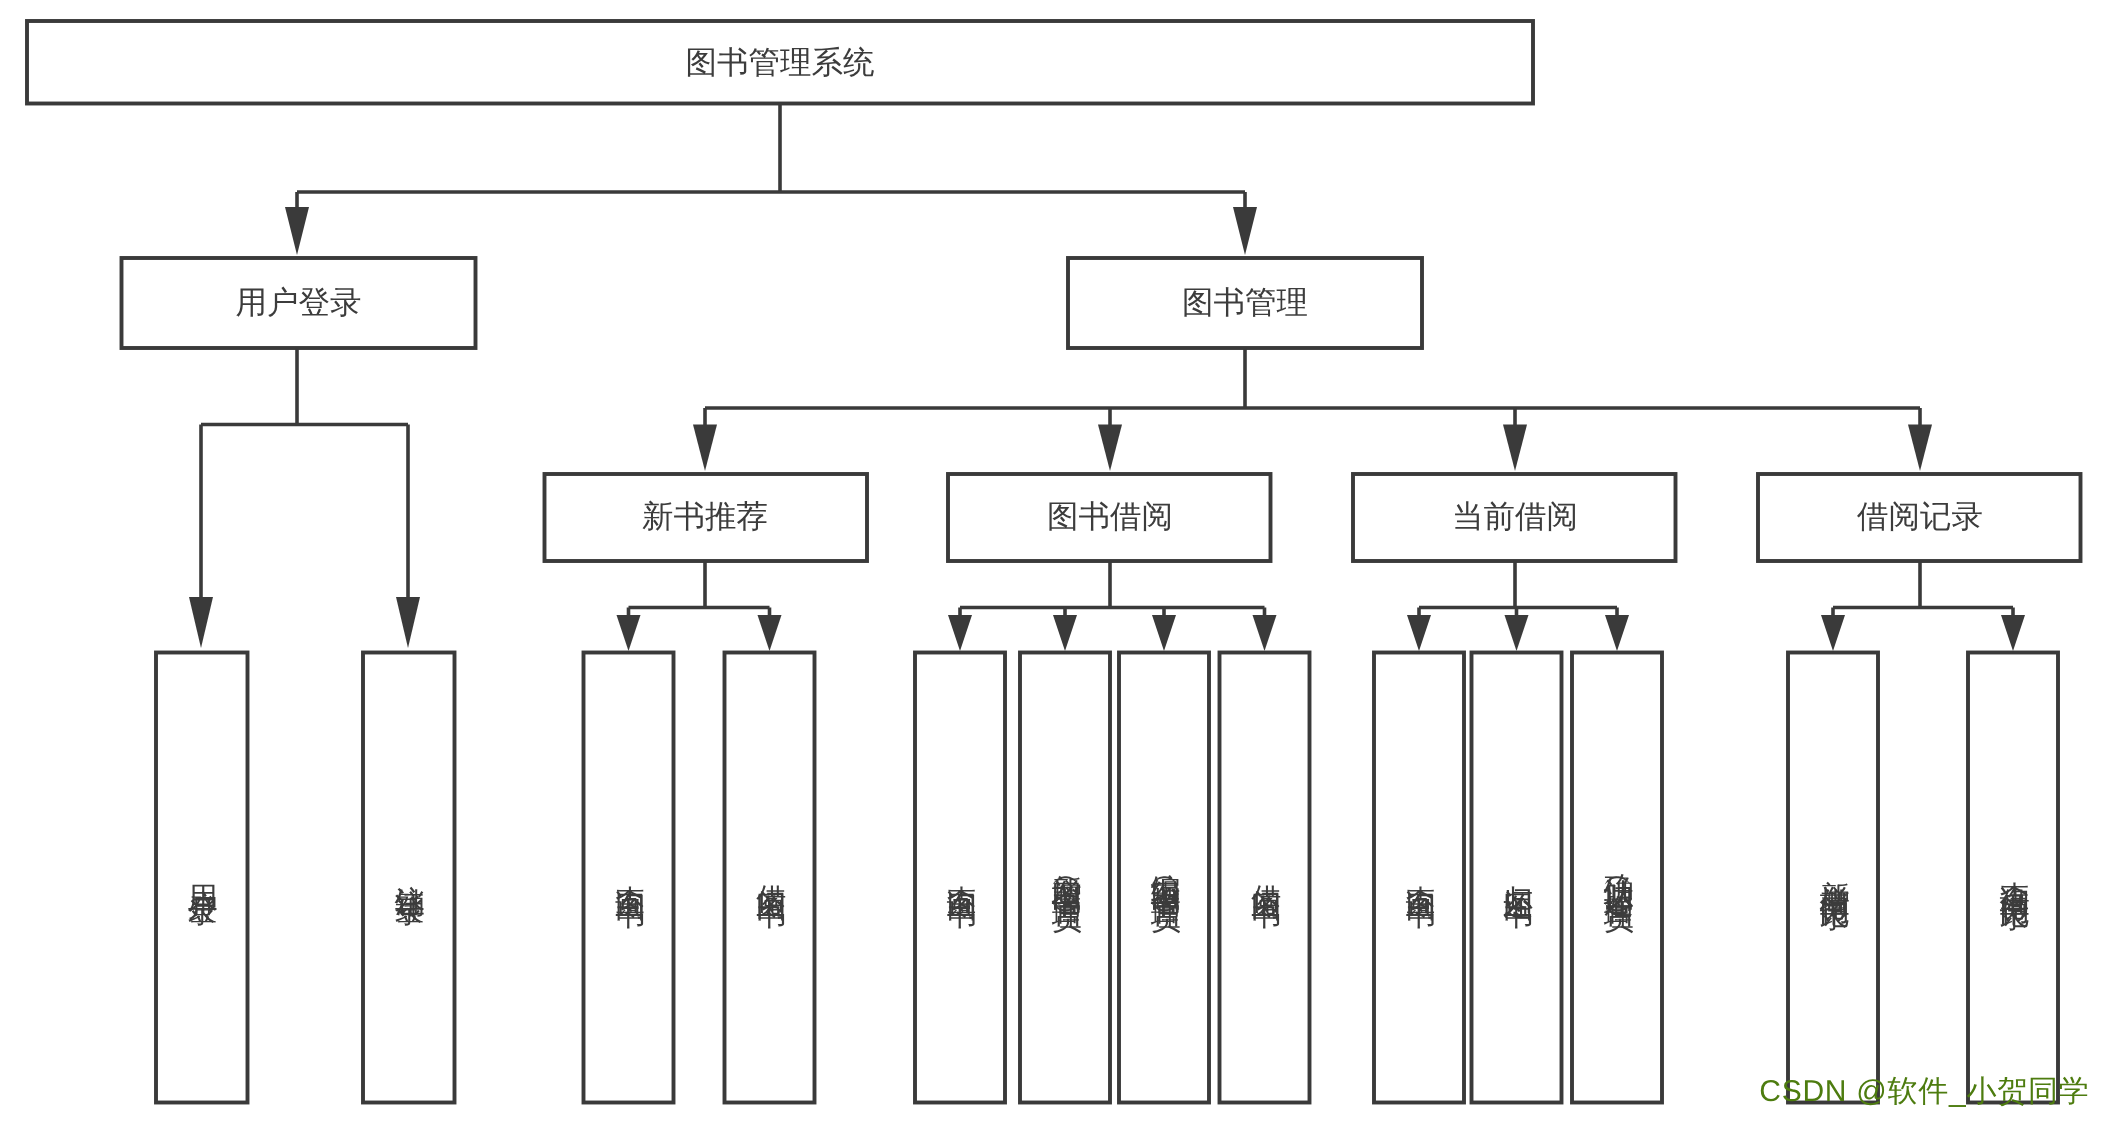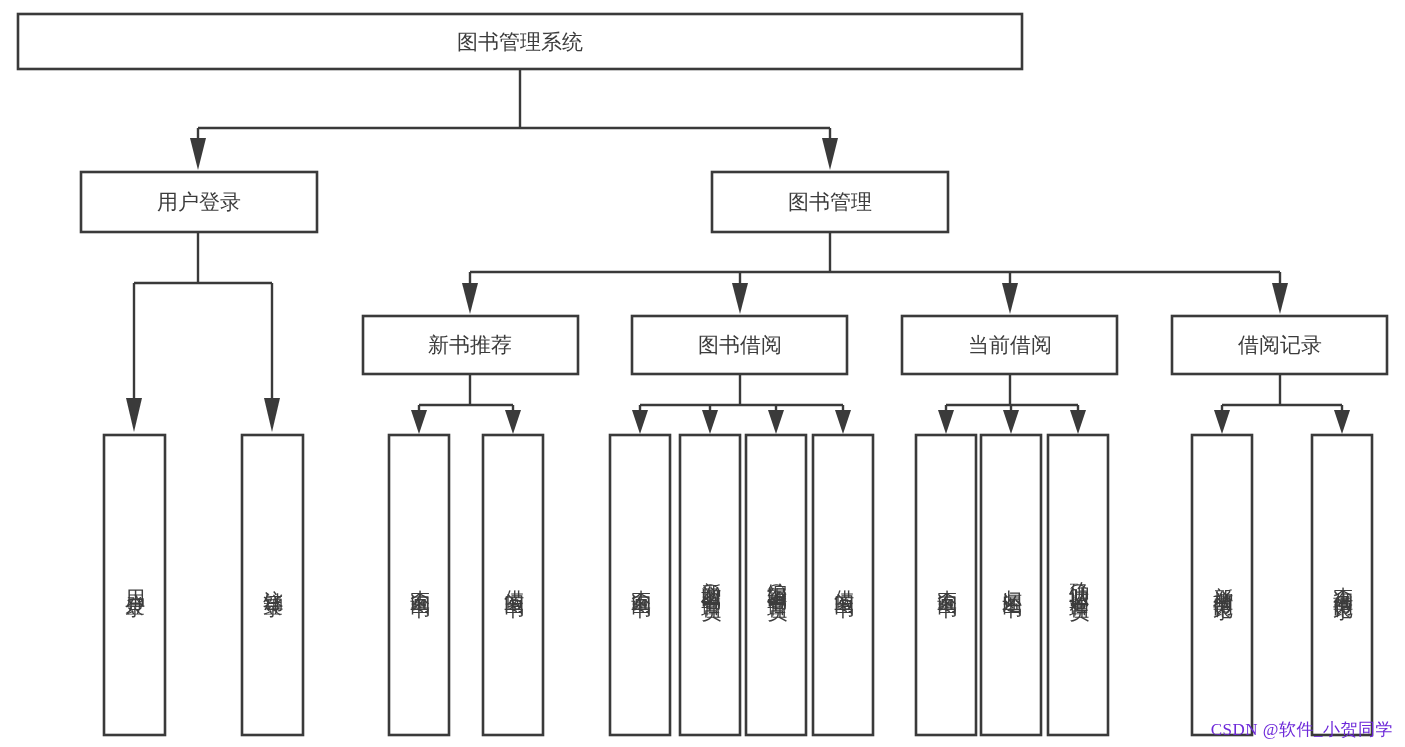--- a/index.html
+++ b/index.html
@@ -52,23 +52,23 @@
     font-size: 20px;
     writing-mode: vertical-rl;
     text-orientation: upright;
     letter-spacing: 3px;
     text-anchor: middle;
   }
   .watermark {
     position: absolute;
     right: 12px;
     bottom: 6px;
-    font-family: Liberation Serif, serif;
-    font-size: 17px;
-    color: #6d28d9;
+    font-family: Liberation Sans, sans-serif;
+    font-size: 20px;
+    color: #4d7c0f;
     letter-spacing: 0.5px;
     white-space: nowrap;
     user-select: none;
   }
 </style>
 </head>
 <body>
 
 <div id="diagram-root">
 

